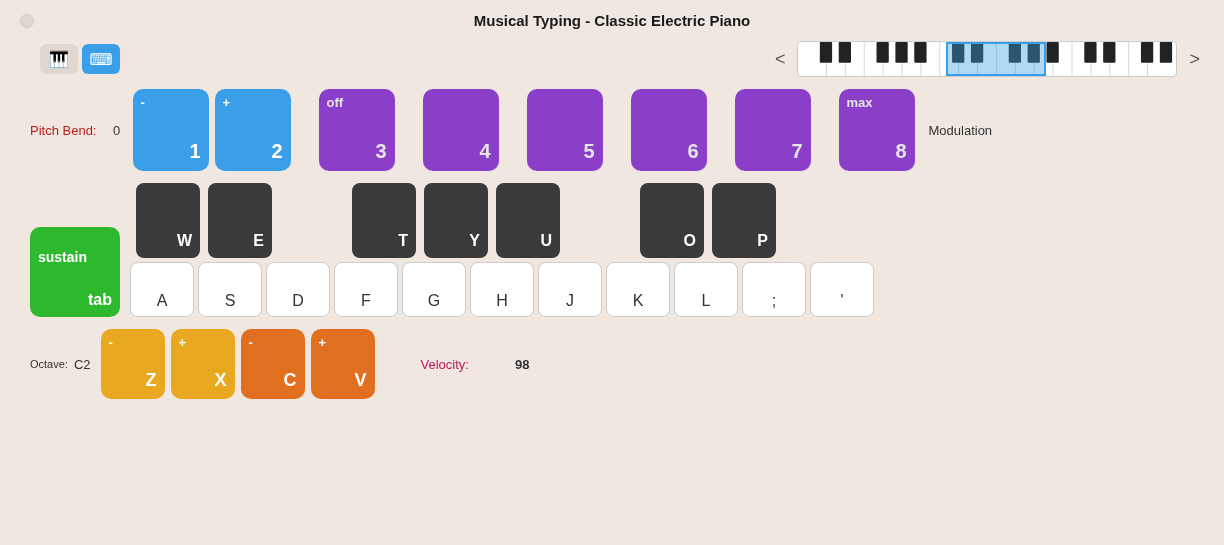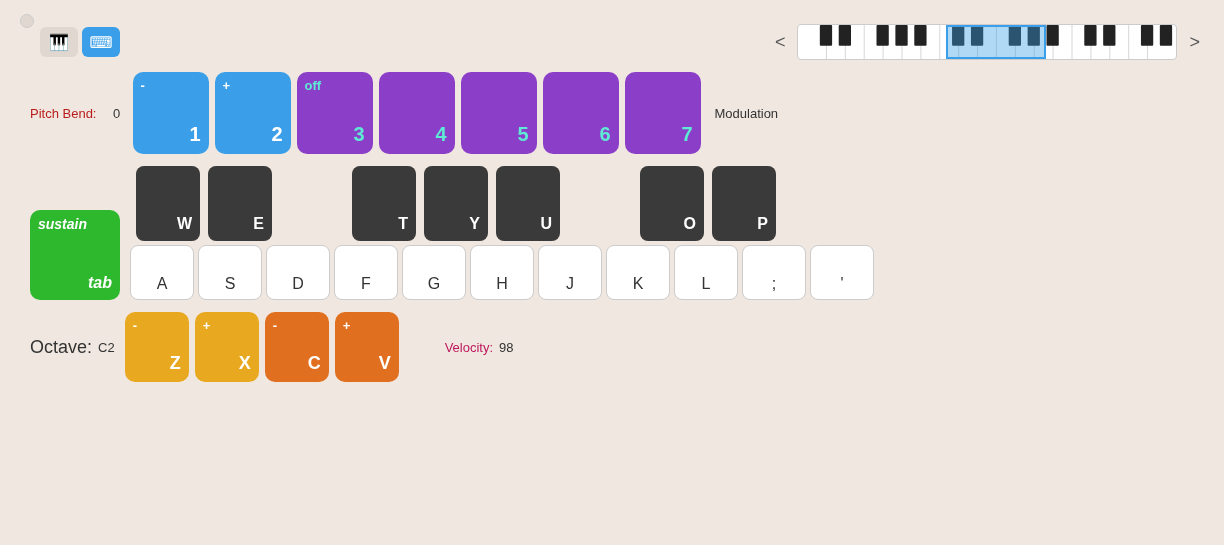--- a/index.html
+++ b/index.html
@@ -173,46 +173,46 @@
       align-self: flex-end;
     }
 
     .btn-blue {
       background: #3a9fe8;
       color: white;
     }
 
     .btn-purple {
       background: #8b3fc8;
-      color: #5eead4;
+      color: #e5e5e5;
+      margin-left: 22px;
     }
 
     .modulation-label {
       font-size: 13px;
       color: #333;
       margin-left: 8px;
     }
 
     .sustain-btn {
       background: #2db82d;
       color: white;
       border: none;
       border-radius: 10px;
       width: 90px;
       height: 90px;
       cursor: pointer;
       display: flex;
       flex-direction: column;
       align-items: center;
       justify-content: space-between;
-      padding: 6px 8px 8px;
+      padding: 22px 8px 8px;
       font-weight: 700;
       margin-right: 10px;
       flex-shrink: 0;
-      font-style: italic;
     }
 
     .sustain-top {
       font-size: 14px;
       align-self: flex-start;
     }
 
     .sustain-bottom {
       font-size: 16px;
       font-weight: 700;
@@ -253,21 +253,21 @@
     }
 
     
     .bottom-row {
       display: flex;
       align-items: center;
       gap: 6px;
     }
 
     .octave-label {
-      font-size: 18px;
+      font-size: 11px;
       color: #333;
     }
 
     .octave-value {
       font-size: 13px;
       font-weight: 400;
       color: #333;
       margin-right: 4px;
     }
 
@@ -315,31 +315,33 @@
     }
 
     .velocity-label {
       font-size: 13px;
       color: #be185d;
       margin-left: 40px;
     }
 
     .velocity-value {
       font-size: 13px;
-      font-weight: 400;
+      font-weight: 700;
       color: #333;
+      margin-left: 40px;
     }
   </style>
 </head>
 <body>
 
 <div class="title-bar">
   <div class="window-controls">
     <div class="traffic-light"></div>
   </div>
+  <span class="title">Musical Typing - Classic Electric Piano</span>
 </div>
 
 <div class="toolbar">
   <div class="toolbar-left">
     <button class="tool-btn inactive">🎹</button>
     <button class="tool-btn active">⌨</button>
   </div>
   <div class="keyboard-nav">
     <button class="nav-arrow">&lt;</button>
     <div class="piano-strip">
@@ -417,20 +419,24 @@
       <span class="key-bottom">5</span>
     </button>
     <button class="key-btn btn-purple">
       <span class="key-top"></span>
       <span class="key-bottom">6</span>
     </button>
     <button class="key-btn btn-purple">
       <span class="key-top"></span>
       <span class="key-bottom">7</span>
     </button>
+    <button class="key-btn btn-purple">
+      <span class="key-top">max</span>
+      <span class="key-bottom">8</span>
+    </button>
 
     <span class="modulation-label">Modulation</span>
   </div>
 
   <div style="display:flex; align-items:flex-end; margin-bottom:12px;">
     <button class="sustain-btn">
       <span class="sustain-top">sustain</span>
       <span class="sustain-bottom">tab</span>
     </button>
 

